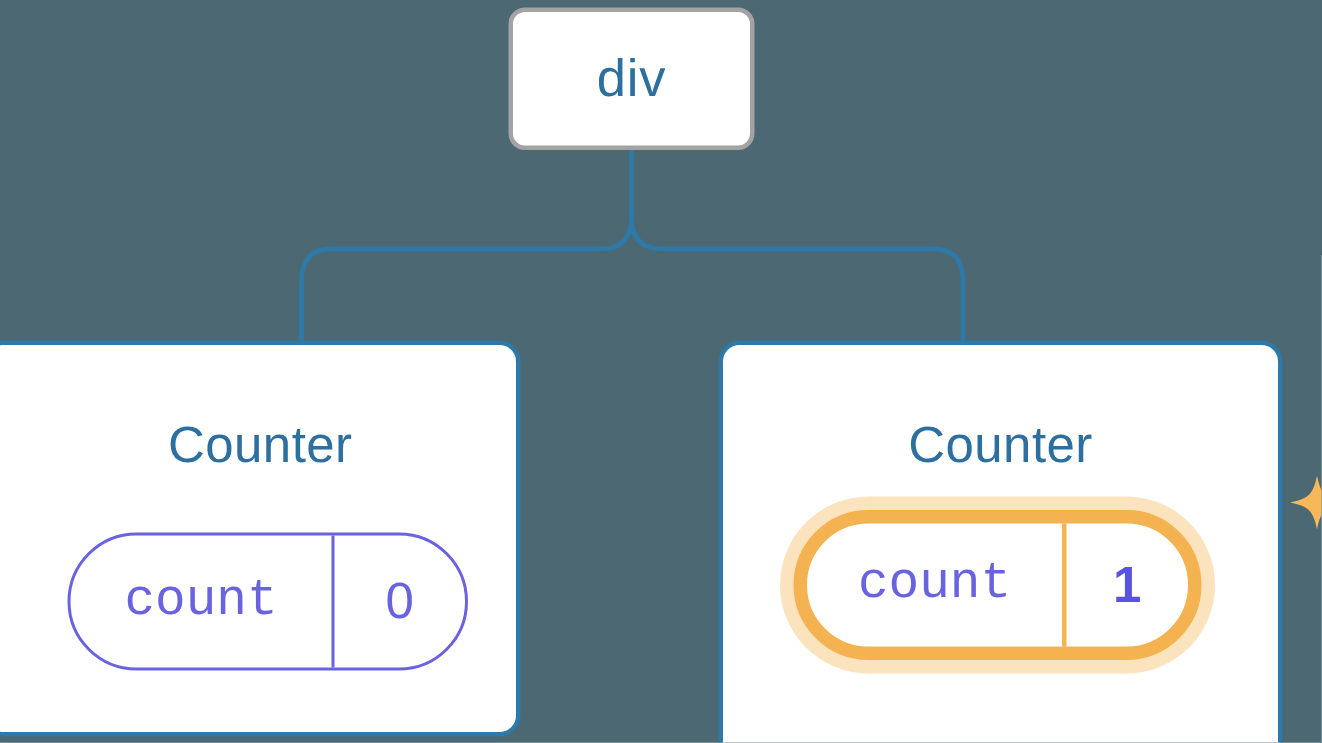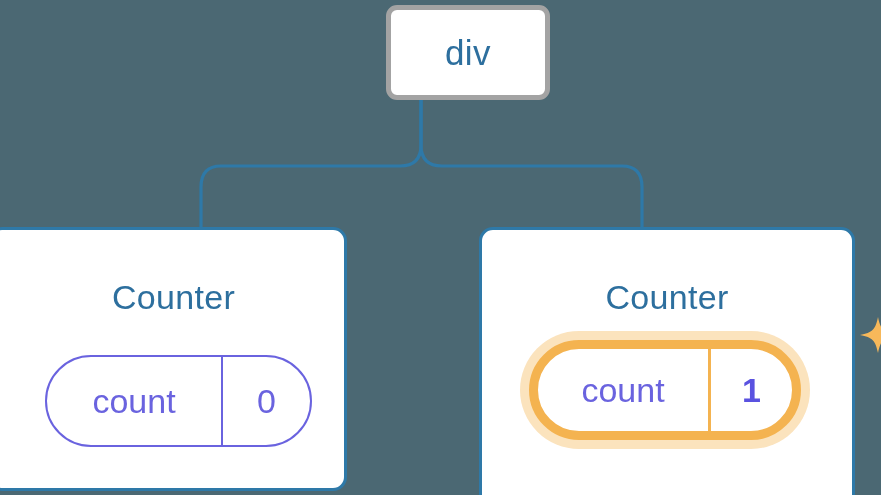--- a/index.html
+++ b/index.html
@@ -33,26 +33,25 @@
 
   
   .root-node {
     position: absolute;
     left: 339px;
     top: 5px;
     width: 164px;
     height: 95px;
     box-sizing: border-box;
     background: #ffffff;
-    border: 5px solid #a3a3a3;
+    border: 3px solid #a3a3a3;
     border-radius: 11px;
     display: flex;
     align-items: center;
     justify-content: center;
-    margin-left: 47px;
   }
   .root-label {
     font-size: 35px;
     color: #2d6f9e;
     letter-spacing: .5px;
     line-height: 1;
   }
 
   
   .card {
@@ -119,20 +118,21 @@
   .pill-key, .pill-val {
     display: flex;
     align-items: center;
     justify-content: center;
     line-height: 1;
   }
   .pill-key {
     flex: 0 0 auto;
     font-size: 34px;
     color: #6a63df;
+    font-family: Liberation Mono, monospace;
   }
   .pill.plain .pill-key  { width: 174px; }
   .pill.highlight .pill-key { width: 170px; }
 
   .pill-divider {
     width: 2px;
     background: #6a63df;
     flex: 0 0 auto;
   }
   .pill.highlight .pill-divider {

